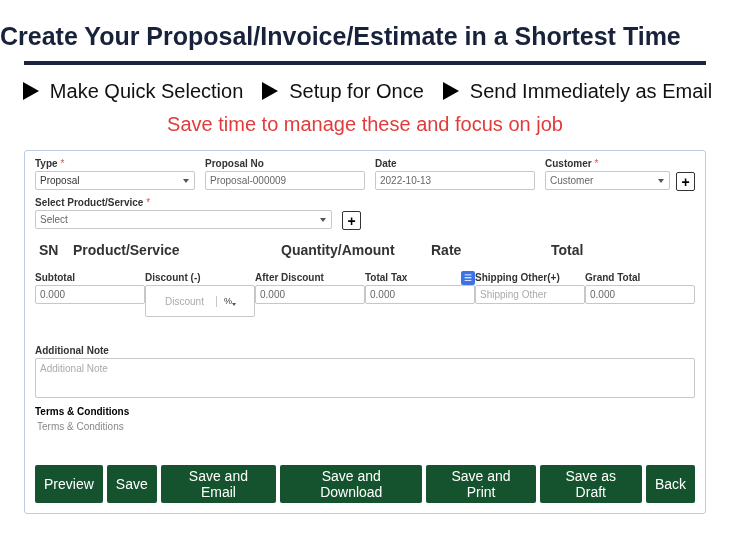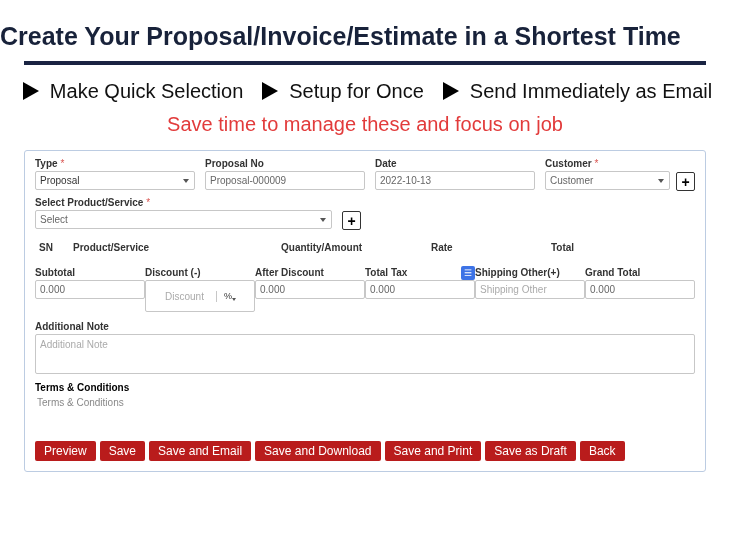--- a/index.html
+++ b/index.html
@@ -13,40 +13,40 @@
 .card{border:1px solid #bccce2;border-radius:3px;margin:0 24px;padding:7px 10px 10px}
 .row{display:flex;gap:10px;margin-bottom:6px}
 .fld{display:flex;flex-direction:column;flex:1}
 .lbl{font-size:10px;font-weight:700;color:#333;margin-bottom:2px}
 .req::after{content:" *";color:#d9534f;font-weight:400}
 .ctrl{height:19px;border:1px solid #c7c7c7;border-radius:2px;background:#fff;font-size:10px;color:#333;padding:0 4px;display:flex;align-items:center;position:relative}
 .ctrl.sel::after{content:"";position:absolute;right:5px;top:7px;border-left:3px solid transparent;border-right:3px solid transparent;border-top:4px solid #555}
 .ctrl.plain{color:#666}
 .ctrl.plh{color:#aaa}
 .addbtn{width:19px;height:19px;border:1px solid #333;border-radius:2px;display:flex;align-items:center;justify-content:center;font-size:14px;font-weight:700;cursor:pointer;margin-top:14px}
-.tblhdr{display:flex;font-size:10px;font-weight:700;color:#333;padding:6px 4px;gap:10px;margin-top:2px}
+.tblhdr{display:flex;font-size:14px;font-weight:700;color:#333;padding:6px 4px;gap:10px;margin-top:2px}
 .tblhdr .sn{width:24px}
 .tblhdr .ps{flex:1}
 .tblhdr .qa{width:140px}
 .tblhdr .rt{width:110px}
 .tblhdr .tt{width:140px}
 .totrow{display:flex;gap:0;margin-top:8px}
 .totrow .fld{flex:1}
 .disc .ctrl{display:flex;padding:15px}
 .disc .discin{flex:1;padding:0 4px;color:#aaa;border-right:1px solid #c7c7c7;display:flex;align-items:center}
 .disc .discunit{width:22px;position:relative;display:flex;align-items:center;justify-content:center;font-size:9px}
 .disc .discunit::after{content:"";position:absolute;right:3px;top:7px;border-left:2px solid transparent;border-right:2px solid transparent;border-top:3px solid #555}
 .taxbadge{width:14px;height:14px;background:#3d73e6;border-radius:2px;color:#fff;font-size:9px;display:flex;align-items:center;justify-content:center;margin-top:-1px}
 .txlblrow{display:flex;align-items:center;gap:6px}
-.notefld{margin-top:4px}
+.notefld{margin-top:23px}
 .ta{border:1px solid #c7c7c7;border-radius:2px;padding:4px;font-size:10px;color:#aaa;min-height:40px;background:#fff}
 .tc{font-size:10px;font-weight:700;margin-top:8px}
 .tccontent{font-size:10px;color:#888;padding:4px 2px;min-height:40px}
 .btnrow{display:flex;gap:4px;margin-top:8px}
-.btn{background:#b91c1c;color:#fff;border:none;border-radius:2px;font-size:12px;padding:3px 9px;cursor:pointer}
+.btn{background:#14532d;color:#fff;border:none;border-radius:2px;font-size:14px;padding:3px 9px;cursor:pointer}
 .f-type{flex:0 0 160px}
 .f-prop{flex:0 0 160px}
 .f-date{flex:0 0 160px}
 .f-cust{flex:1;display:flex;gap:4px}
 .f-cust .fld{flex:1}
 .f-cust .addbtn{margin-left:2px}
 .prodrow .fld{flex:0 0 297px}
 .prodrow .addbtn{margin-top:14px}
 </style>
 </head>

